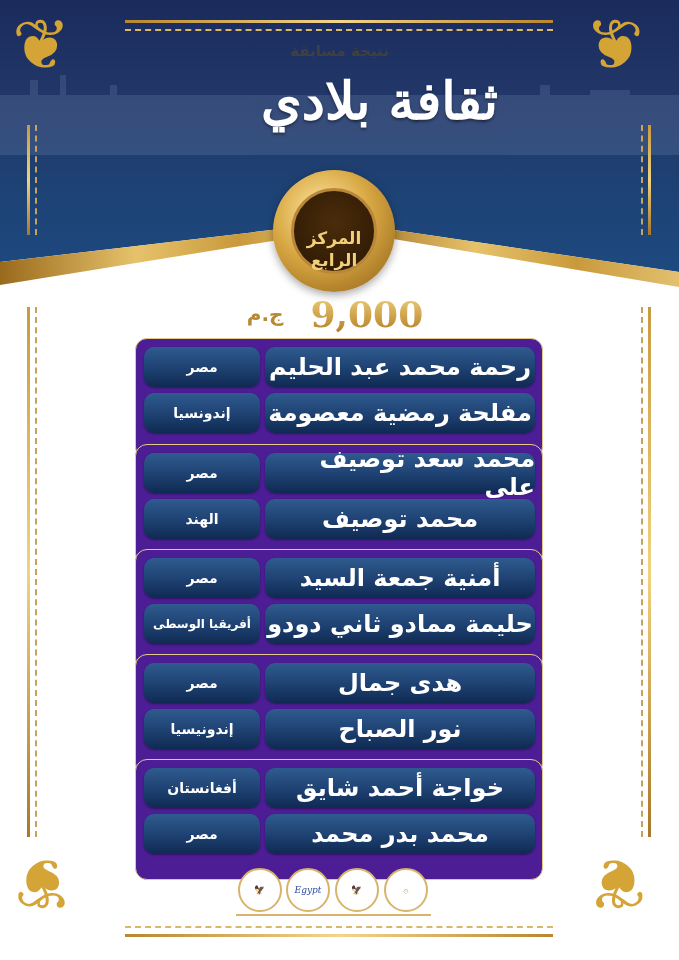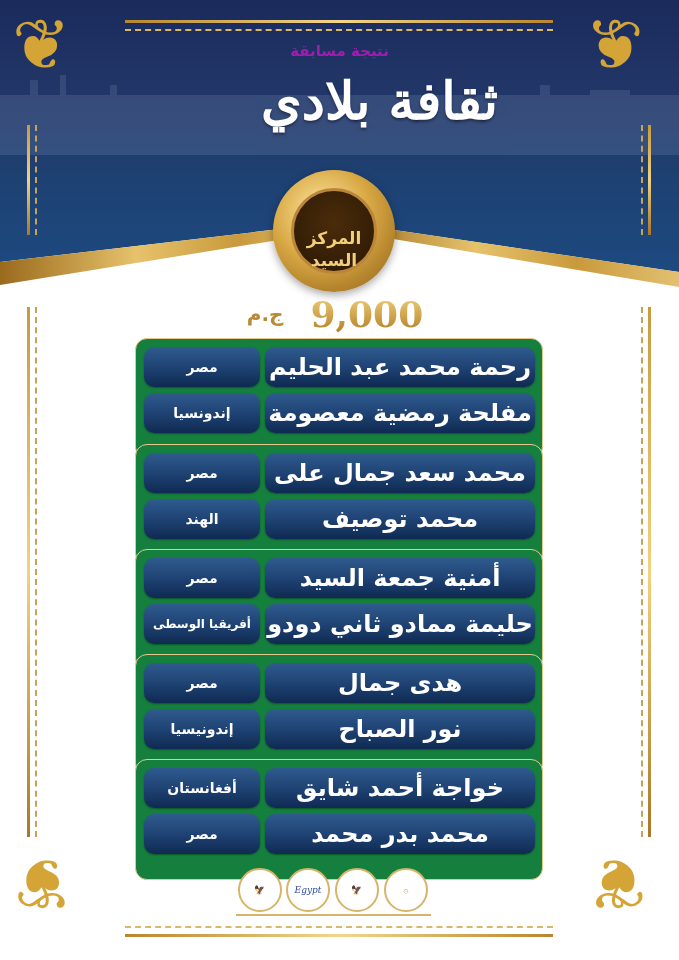--- a/index.html
+++ b/index.html
@@ -1,31 +1,31 @@
 <!DOCTYPE html>
 <html><head>
 <meta charset="utf-8">
 <style>
   html,body{margin:0;padding:0;}
   body{width:679px;height:960px;position:relative;overflow:hidden;background:#ffffff;font-family:"DejaVu Sans",sans-serif;}
   .header{position:absolute;left:0;top:0;width:679px;height:300px;}
   .header svg{position:absolute;left:0;top:0;}
   .top-line{position:absolute;left:125px;top:20px;width:428px;height:3px;background:linear-gradient(90deg,#b8862e,#f3d58a,#b8862e);}
   .top-dash{position:absolute;left:125px;top:29px;width:428px;height:0;border-top:2px dashed #d9b86a;}
-  .subtitle{position:absolute;left:0;width:679px;top:42px;text-align:center;color:#a21caf;font-size:15px;font-weight:bold;}
+  .subtitle{position:absolute;left:0;width:679px;top:42px;text-align:center;color:#404040;font-size:15px;font-weight:bold;}
   .title{position:absolute;left:0;width:679px;top:70px;text-align:center;color:#ffffff;font-family:"DejaVu Serif",serif;font-size:52px;font-weight:bold;letter-spacing:1px;text-shadow:0 2px 3px rgba(0,0,0,.4);padding-left:40px;}
   .vline{position:absolute;width:3px;background:linear-gradient(180deg,#c79a3e,#f1d27f,#a8772a);}
   .vdash{position:absolute;width:0;border-left:2px dashed #c6a25a;}
   .medal{position:absolute;left:273px;top:170px;width:122px;height:122px;border-radius:50%;background:radial-gradient(circle at 40% 35%,#ffe9a3,#d8a844 45%,#8d5d14 100%);box-shadow:0 3px 8px rgba(0,0,0,.35);}
   .medal-inner{position:absolute;left:18px;top:18px;width:86px;height:86px;border-radius:50%;background:radial-gradient(circle at 50% 40%,#4a2c0a,#2a1704);border:3px solid #b9863a;box-sizing:border-box;display:flex;flex-direction:column;align-items:center;justify-content:flex-end;}
   .medal-inner span{color:#f2cf7a;font-weight:bold;font-size:17px;line-height:22px;}
   .prize{position:absolute;left:235px;top:292px;width:200px;height:44px;display:flex;align-items:center;justify-content:center;gap:27px;direction:ltr;}
   .prize-cur{color:#b88a34;font-size:20px;font-weight:bold;}
   .prize-val{font-family:"DejaVu Serif",serif;font-size:36px;font-weight:bold;color:#c8962f;background:linear-gradient(180deg,#f3d47f,#b07b22);-webkit-background-clip:text;background-clip:text;-webkit-text-fill-color:transparent;}
-  .group{position:absolute;left:135px;width:408px;height:121px;border:1.5px solid #e4c98b;border-radius:12px;box-sizing:border-box;background:#15803d;}
+  .group{position:absolute;left:135px;width:408px;height:121px;border:1.5px solid #e4c98b;border-radius:12px;box-sizing:border-box;background:#4c1d95;}
   .row{position:absolute;left:8px;width:390px;height:40px;}
   .pill{position:absolute;top:0;height:40px;border-radius:10px;background:linear-gradient(180deg,#2f5b8e 0%,#1f4374 50%,#0f2a52 100%);box-shadow:0 1px 2px rgba(0,0,0,.35);color:#fff;font-weight:bold;display:flex;align-items:center;justify-content:center;direction:rtl;}
   .pill.name{left:121px;width:270px;font-size:24px;}
   .pill.country{left:0;width:116px;font-size:14px;}
   .logos{position:absolute;left:236px;top:868px;width:195px;height:50px;}
   .logo{position:absolute;top:0;width:44px;height:44px;border-radius:50%;border:2px solid #d7b46a;box-sizing:border-box;background:#fff;display:flex;align-items:center;justify-content:center;font-size:9px;color:#2c4a9e;}
   .logo-base{position:absolute;left:0;top:46px;width:195px;height:2px;background:#d7b46a;}
   .bot-dash{position:absolute;left:125px;top:926px;width:428px;border-top:2px dashed #d9b86a;}
   .bot-line{position:absolute;left:125px;top:934px;width:428px;height:3px;background:linear-gradient(90deg,#b8862e,#f3d58a,#b8862e);}
   .corner{position:absolute;color:#d4a536;font-size:70px;line-height:1;}
@@ -78,21 +78,21 @@
 <div class="vdash" style="left:641px;top:125px;height:110px;"></div>
 
 <div class="vline" style="left:27px;top:307px;height:530px;"></div>
 <div class="vdash" style="left:35px;top:307px;height:530px;"></div>
 <div class="vline" style="left:648px;top:307px;height:530px;"></div>
 <div class="vdash" style="left:641px;top:307px;height:530px;"></div>
 
 <div class="medal">
   <div class="medal-inner" dir="rtl">
     <span>المركز</span>
-    <span>السيد</span>
+    <span>الرابع</span>
   </div>
 </div>
 
 <div class="prize">
   <span class="prize-cur" dir="rtl">ج.م</span>
   <span class="prize-val">9,000</span>
 </div>
 
 <div class="group" style="top:338px;">
   <div class="row" style="top:8px;">
@@ -101,21 +101,21 @@
   </div>
   <div class="row" style="top:54px;text-align:center;">
     <div class="pill country">إندونسيا</div>
     <div class="pill name">مفلحة رمضية معصومة</div>
   </div>
 </div>
 
 <div class="group" style="top:444px;">
   <div class="row" style="top:8px;">
     <div class="pill country">مصر</div>
-    <div class="pill name">محمد سعد جمال على</div>
+    <div class="pill name">محمد سعد توصيف على</div>
   </div>
   <div class="row" style="top:54px;">
     <div class="pill country">الهند</div>
     <div class="pill name">محمد توصيف</div>
   </div>
 </div>
 
 <div class="group" style="top:549px;">
   <div class="row" style="top:8px;">
     <div class="pill country">مصر</div>

